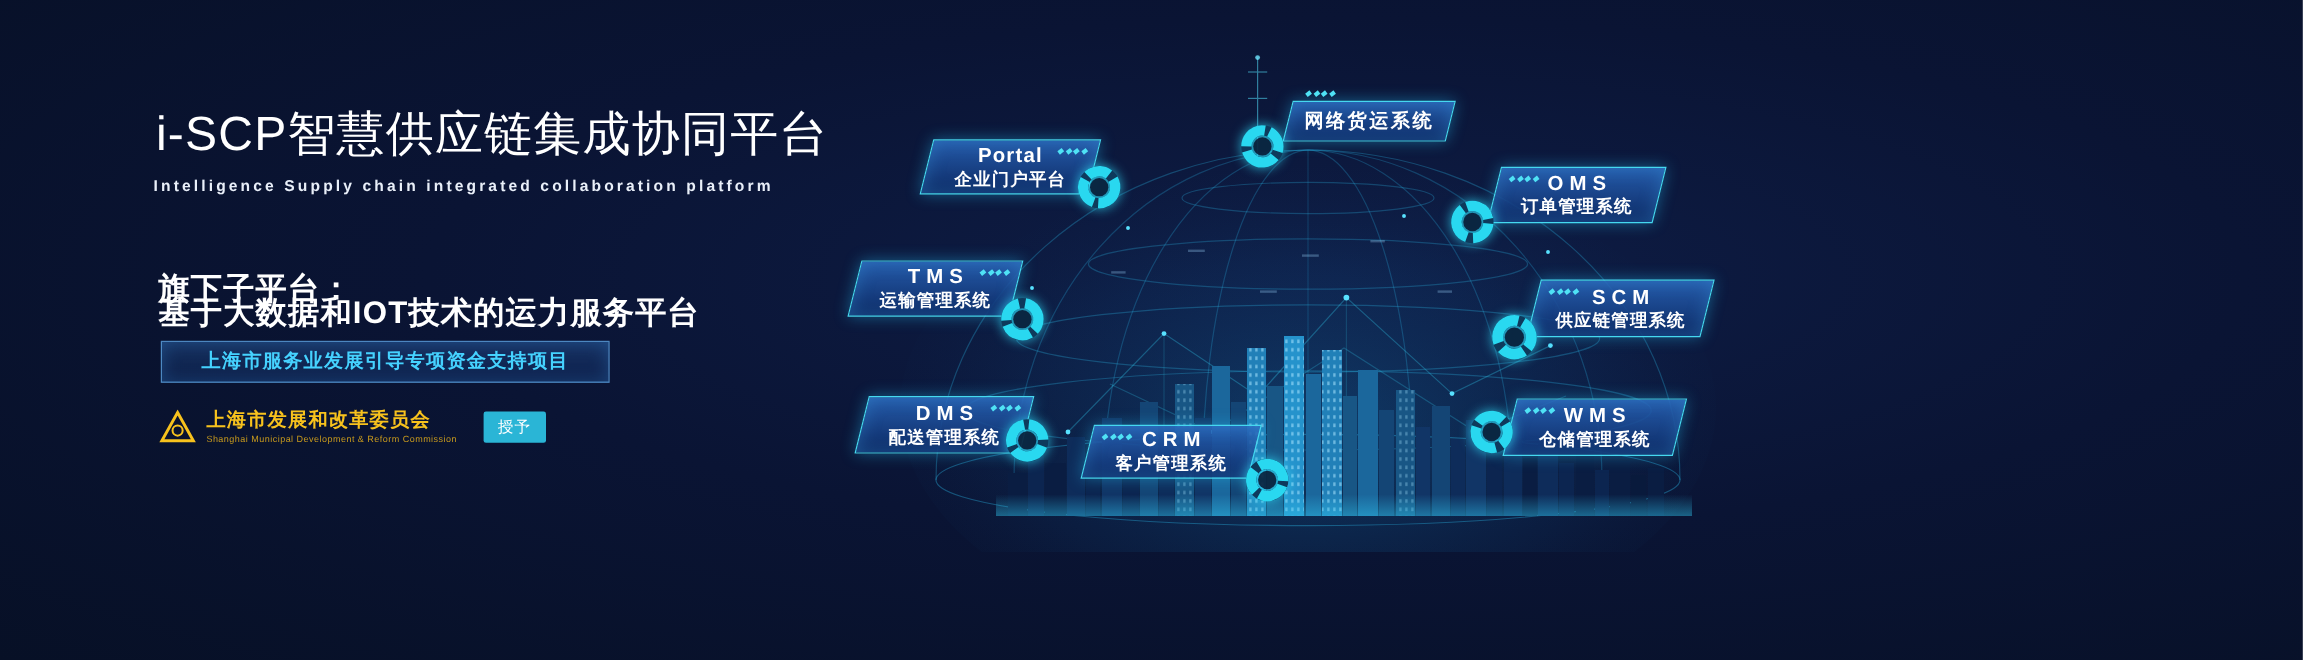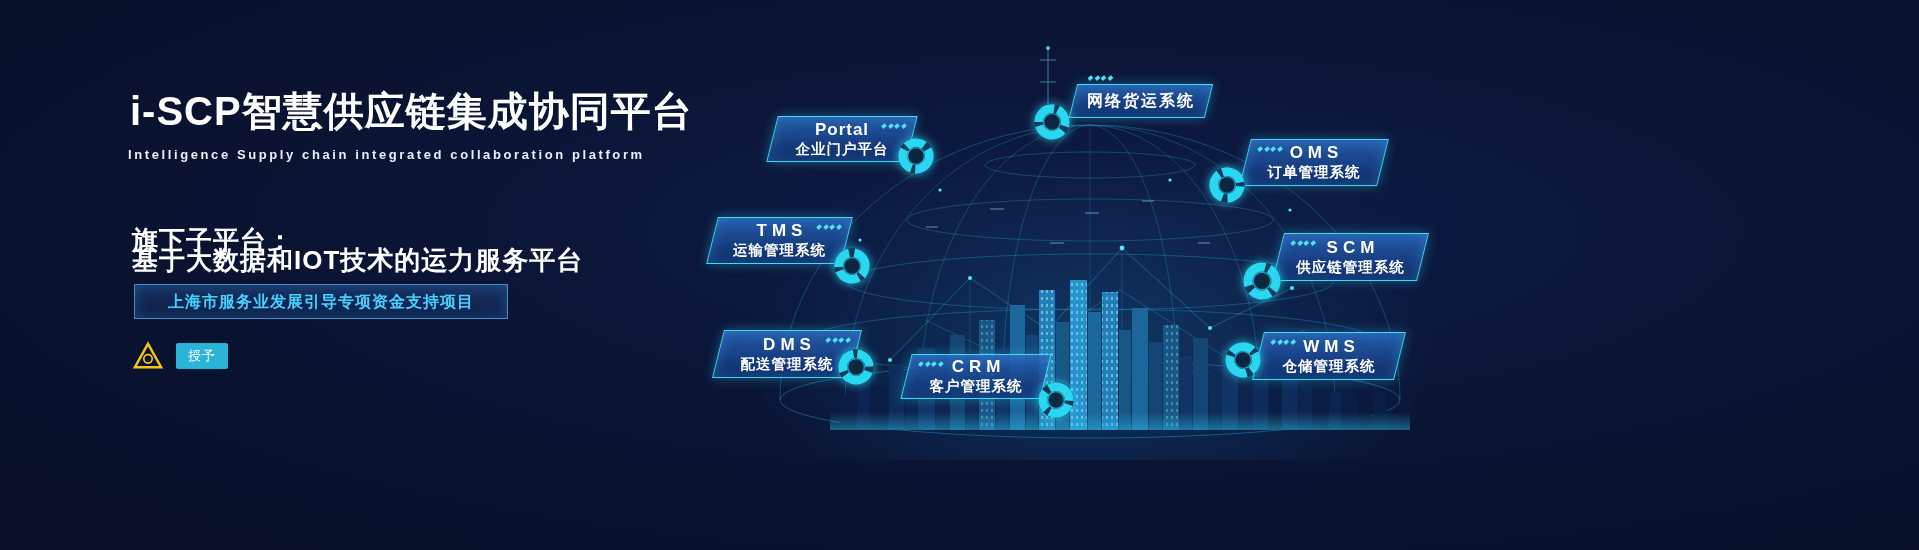--- a/index.html
+++ b/index.html
@@ -4,38 +4,38 @@
 <style>
   html,body{margin:0;padding:0;}
   body{
     width:1919px;height:550px;overflow:hidden;position:relative;
     background:radial-gradient(ellipse at 58% 42%, #0e1d46 0%, #0a1434 48%, #071026 100%);
     font-family:"Liberation Sans","DejaVu Sans",sans-serif;
     -webkit-font-smoothing:antialiased;
   }
   .abs{position:absolute;}
   
-  .main-title{left:130px;top:84px;color:#ffffff;font-size:40px;font-weight:bold;letter-spacing:1px;}
+  .main-title{left:130px;top:84px;color:#ffffff;font-size:40px;font-weight:normal;letter-spacing:1px;}
   .sub-title{left:128px;top:147px;color:#e9eff9;font-size:13px;font-weight:bold;letter-spacing:2.6px;}
   .line-big{color:#ffffff;font-size:26px;font-weight:bold;letter-spacing:1px;}
   .l1{left:132px;top:223px;}
   .l2{left:132px;top:243px;}
   .funding-box{
     left:134px;top:284px;width:372px;height:33px;line-height:33px;text-align:center;
     color:#45d2ff;font-size:16px;font-weight:bold;letter-spacing:1px;
     border:1px solid rgba(110,190,255,.65);
     background:linear-gradient(180deg, rgba(42,95,170,.38), rgba(18,50,110,.38));
     box-shadow:inset 0 0 14px rgba(60,150,230,.30);
   }
   .issuer{left:132px;top:341px;display:flex;align-items:center;}
   .issuer-logo{width:32px;height:30px;margin-right:8px;}
   .issuer-name{color:#f7c21d;font-size:16px;font-weight:bold;letter-spacing:1px;line-height:17px;}
   .issuer-en{color:#c89a1d;font-size:7.5px;letter-spacing:.4px;margin-top:2px;}
   .grant-badge{
-    margin-left:4px;background:#2ab5d6;color:#ffffff;font-size:13px;
+    margin-left:22px;background:#2ab5d6;color:#ffffff;font-size:13px;
     padding:4px 12px;border-radius:2px;letter-spacing:1px;
   }
   
   .scene{left:690px;top:30px;width:800px;height:430px;}
   
   .badge{
     position:absolute;transform:skewX(-14deg);
     background:linear-gradient(180deg, rgba(40,100,185,.88), rgba(13,44,104,.92));
     border:1px solid #45d8f0;
     box-shadow:0 0 12px rgba(35,180,230,.45), inset 0 0 14px rgba(60,160,230,.35);
@@ -61,20 +61,24 @@
 <div class="abs sub-title">Intelligence Supply chain integrated collaboration platform</div>
 <div class="abs line-big l1">旗下子平台：</div>
 <div class="abs line-big l2">基于大数据和IOT技术的运力服务平台</div>
 <div class="abs funding-box">上海市服务业发展引导专项资金支持项目</div>
 
 <div class="abs issuer">
   <svg class="issuer-logo" viewBox="0 0 34 32">
     <path d="M17 3 L31 28 L3 28 Z" fill="none" stroke="#f7c21d" stroke-width="2.6"></path>
     <circle cx="17" cy="19" r="4.5" fill="none" stroke="#f7c21d" stroke-width="1.8"></circle>
   </svg>
+  <div>
+    <div class="issuer-name">上海市发展和改革委员会</div>
+    <div class="issuer-en">Shanghai Municipal Development &amp; Reform Commission</div>
+  </div>
   <span class="grant-badge">授予</span>
 </div>
 
 <svg class="abs scene" viewBox="0 0 800 430">
   <defs>
     <radialGradient id="gl" cx="50%" cy="55%" r="60%">
       <stop offset="0%" stop-color="#1a8fd0" stop-opacity=".30"></stop>
       <stop offset="60%" stop-color="#11588f" stop-opacity=".12"></stop>
       <stop offset="100%" stop-color="#0a1434" stop-opacity="0"></stop>
     </radialGradient>

